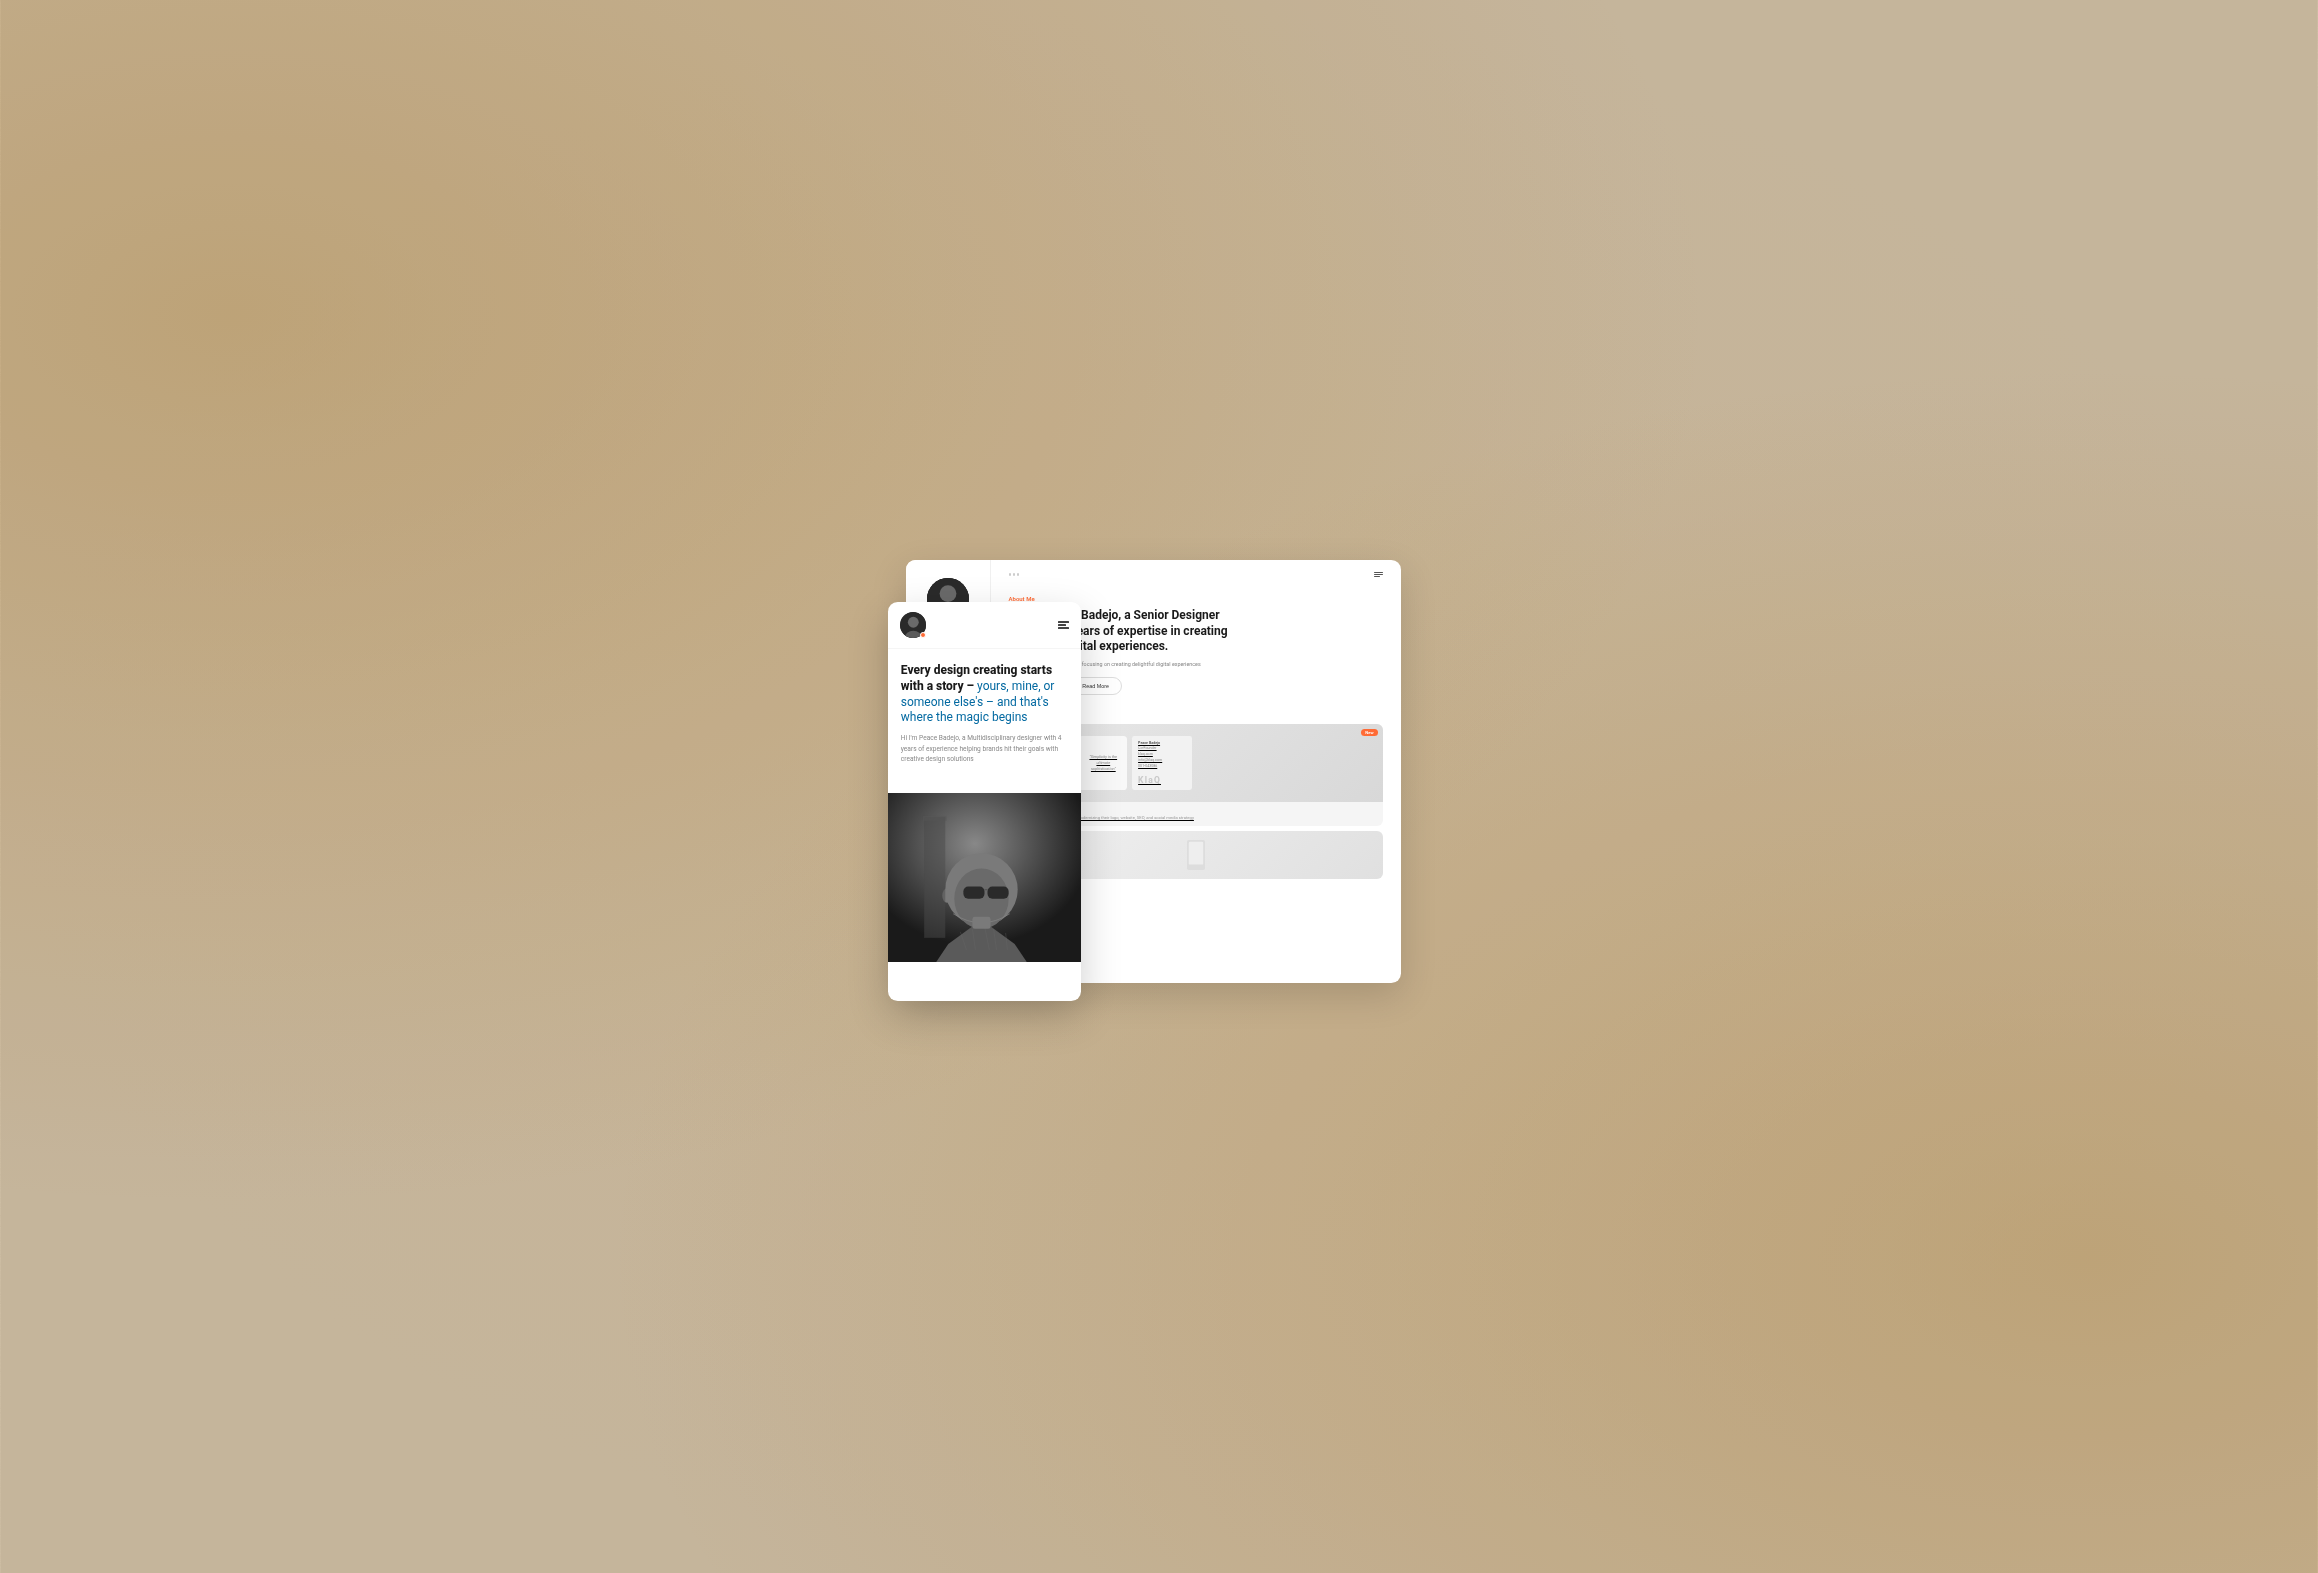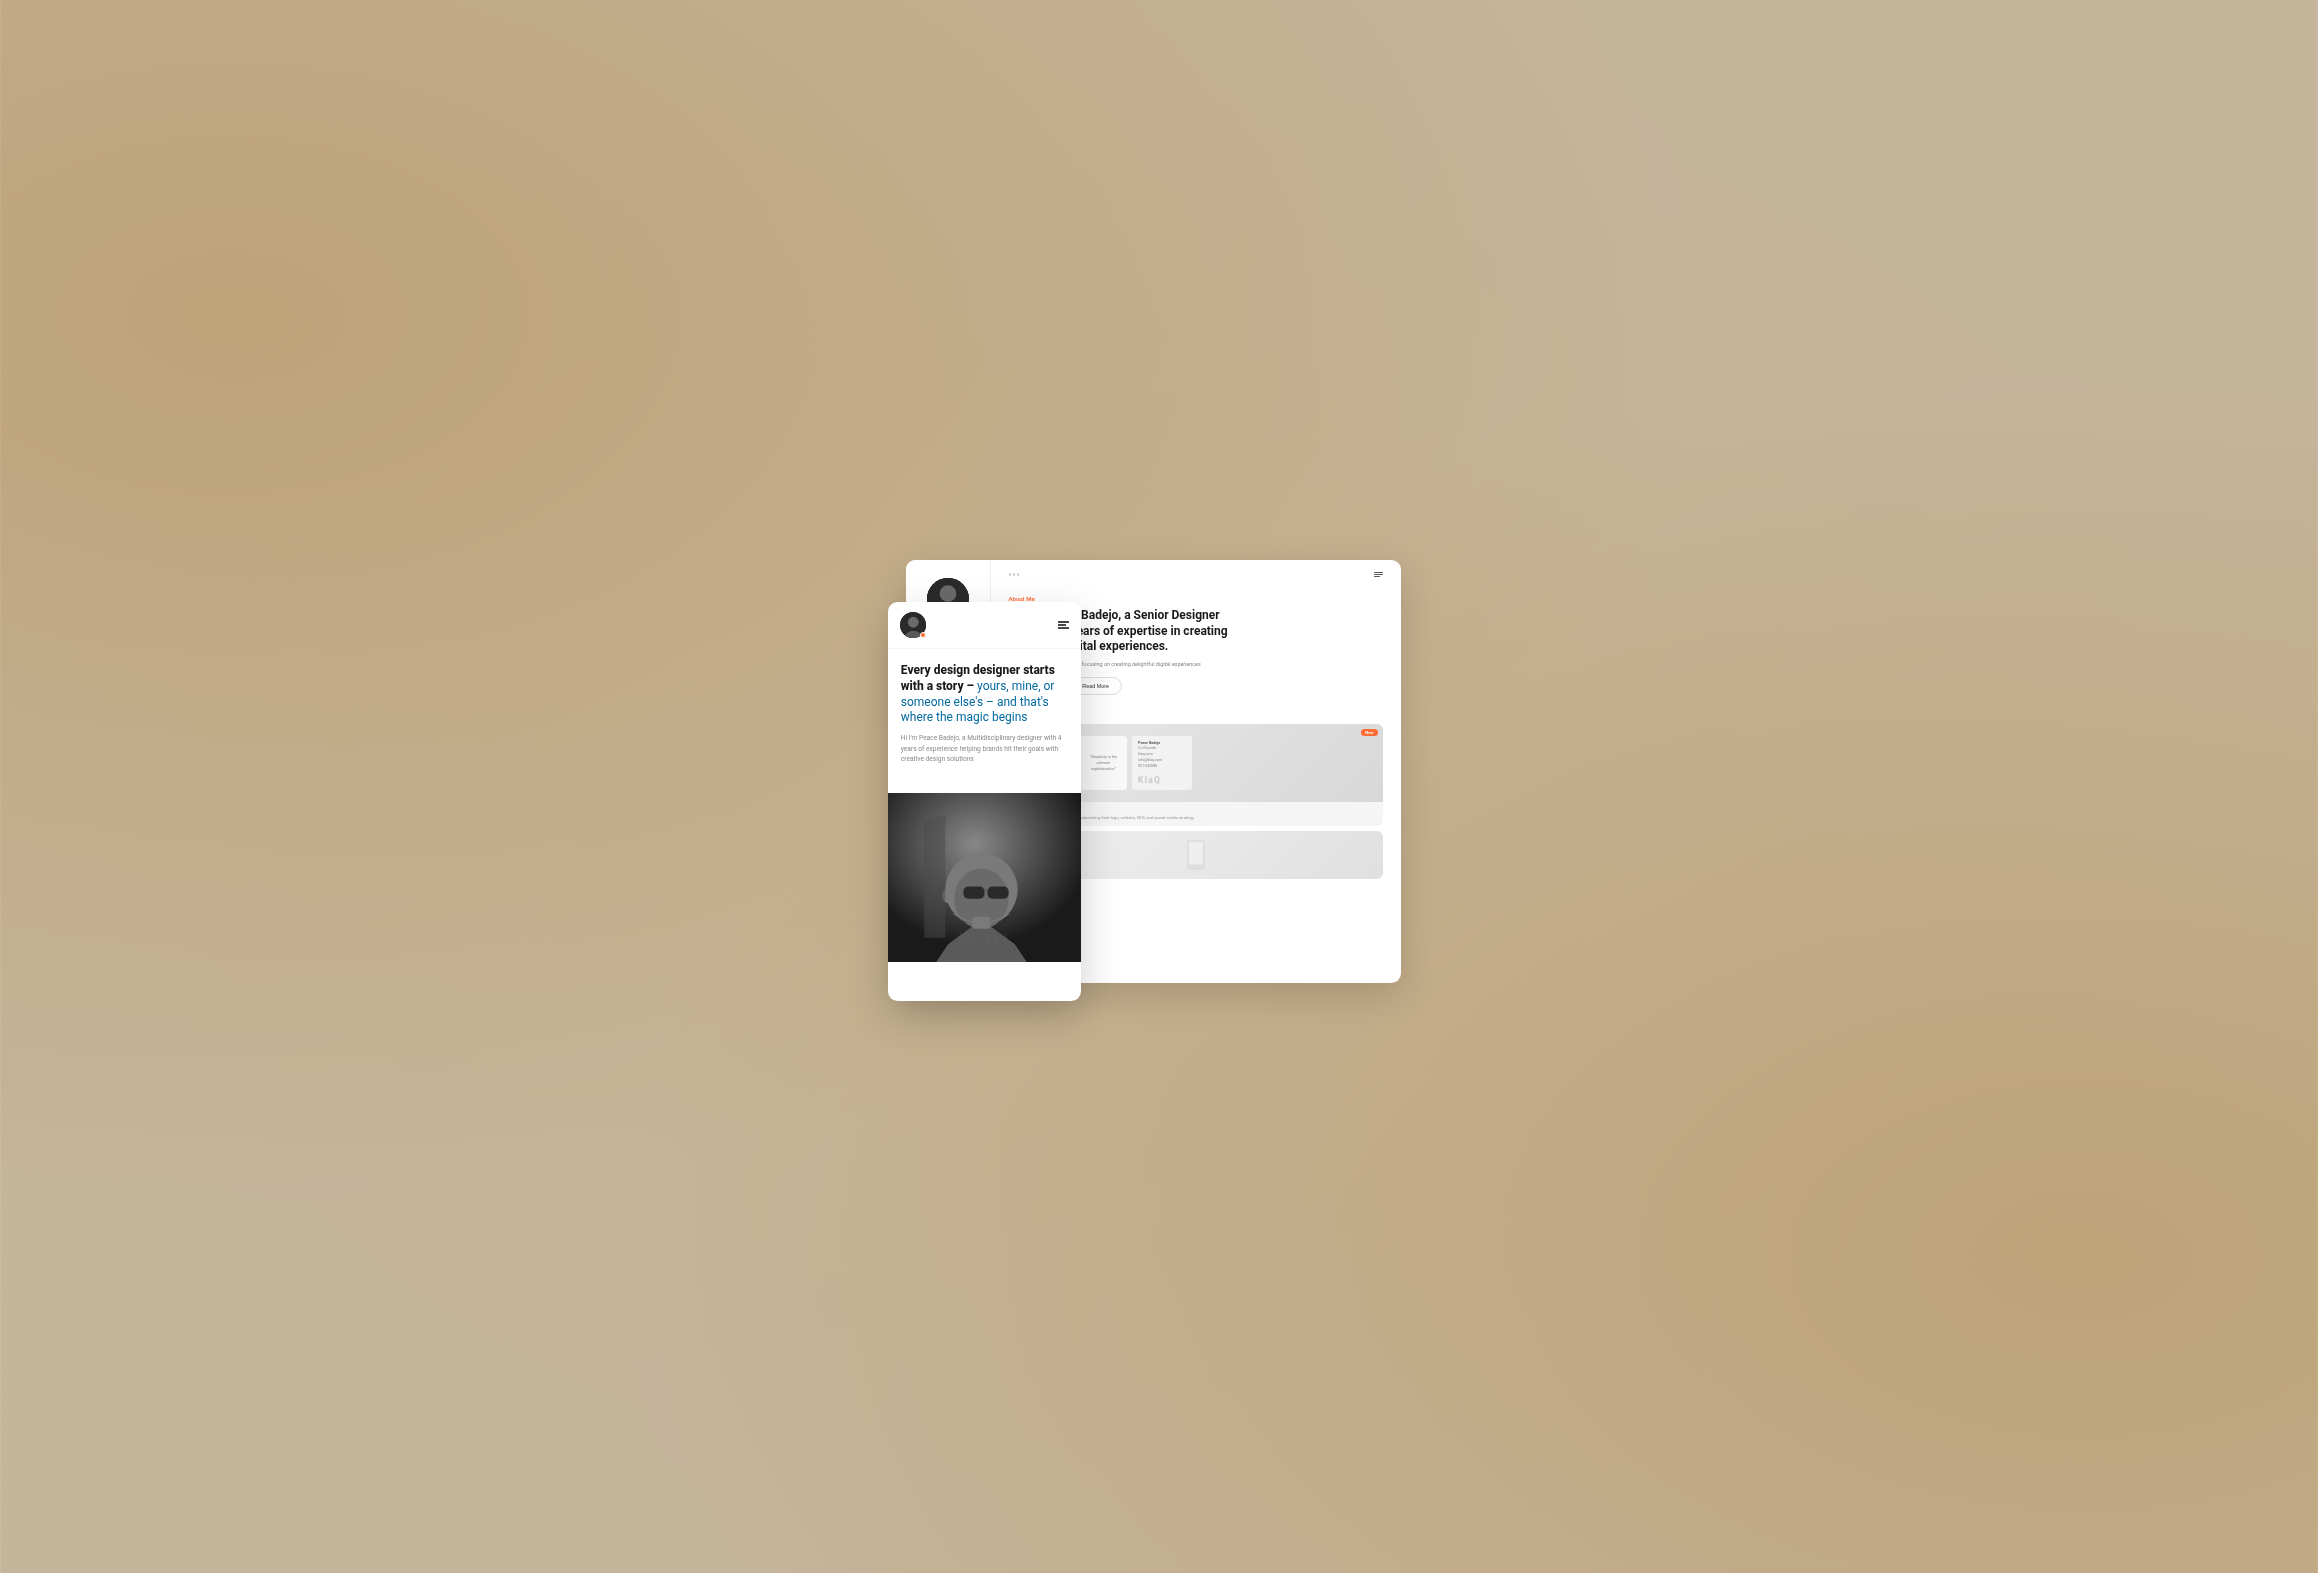--- a/index.html
+++ b/index.html
@@ -250,20 +250,21 @@
       font-weight: 600;
       color: #FF6B35;
       margin-bottom: 7.2px;
     }
 
     .project-card {
       background: #f5f5f5;
       border-radius: 6px;
       overflow: hidden;
       margin-bottom: 4.8px;
+      text-decoration: underline;
     }
 
     .project-card-image {
       width: 100%;
       height: 78px;
       background: linear-gradient(135deg, #e8e8e8 0%, #d8d8d8 100%);
       position: relative;
       display: flex;
       align-items: center;
       justify-content: center;
@@ -597,21 +598,21 @@
 
       <div class="mobile-hamburger">
         <div class="mobile-ham-line"></div>
         <div class="mobile-ham-line"></div>
         <div class="mobile-ham-line"></div>
       </div>
     </div>
 
     <div class="mobile-content">
       <div class="mobile-headline">
-        <span class="mobile-headline-highlight">Every design designer starts with a story –</span>
+        <span class="mobile-headline-highlight">Every design creating starts with a story –</span>
         <span class="mobile-headline-light">yours, mine, or someone else's – and that's where the magic begins</span>
       </div>
 
       <div class="mobile-body-text">Hi I'm Peace Badejo, a Multidisciplinary designer with 4 years of experience helping brands hit their goals with creative design solutions</div>
     </div>
 
     <div class="mobile-hero-image">
       <svg width="100%" height="100%" viewBox="0 0 320 280" xmlns="http://www.w3.org/2000/svg" preserveAspectRatio="xMidYMid slice">
 
         <rect width="320" height="280" fill="#3a3a3a"></rect>

